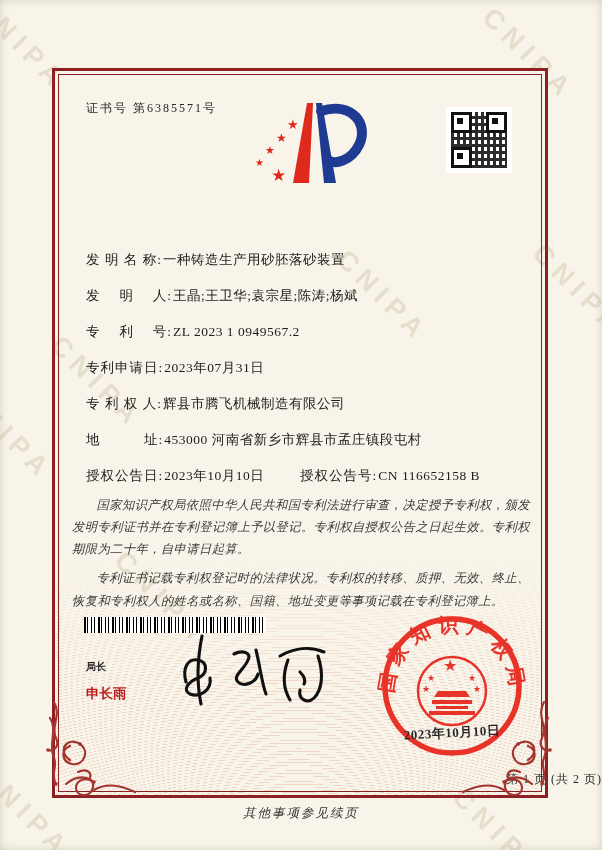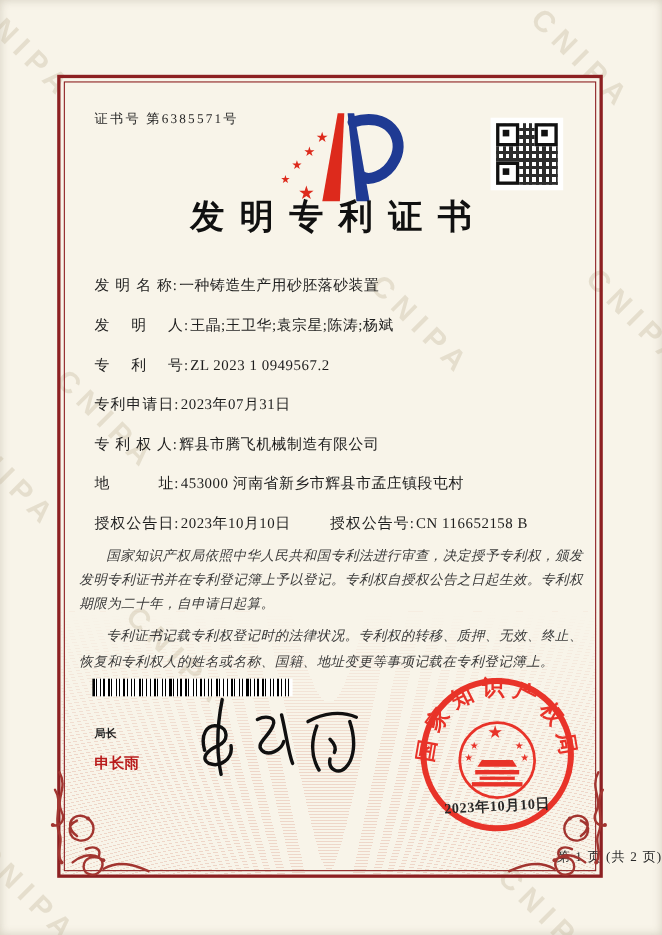--- a/index.html
+++ b/index.html
@@ -156,21 +156,20 @@
         <i></i>
       </span>
     <span class="finder f2">
         <i></i>
       </span>
     <span class="finder f3">
         <i></i>
       </span>
   </div>
 
-  <div class="title">发明专利证书</div>
 
   <div class="fields">
     <div class="frow">
       <span class="flabel">发 明 名 称:</span><span class="fvalue">一种铸造生产用砂胚落砂装置</span>
     </div>
     <div class="frow">
       <span class="flabel">发  明  人:</span><span class="fvalue">王晶;王卫华;袁宗星;陈涛;杨斌</span>
     </div>
     <div class="frow">
       <span class="flabel">专  利  号:</span><span class="fvalue">ZL 2023 1 0949567.2</span>
@@ -231,14 +230,15 @@
         <path d="M57,86 L93,86 L89,80 L61,80 Z"></path>
         <rect x="55" y="89" width="40" height="4"></rect>
         <rect x="59" y="95" width="32" height="3"></rect>
         <rect x="52" y="100" width="46" height="4"></rect>
       </g>
     </svg>
     <div class="seal-date">2023年10月10日</div>
   </div>
 
   <div class="page-num">第 1 页 (共 2 页)</div>
+  <div class="note">其他事项参见续页</div>
 
 </div>
 
 </body></html>

